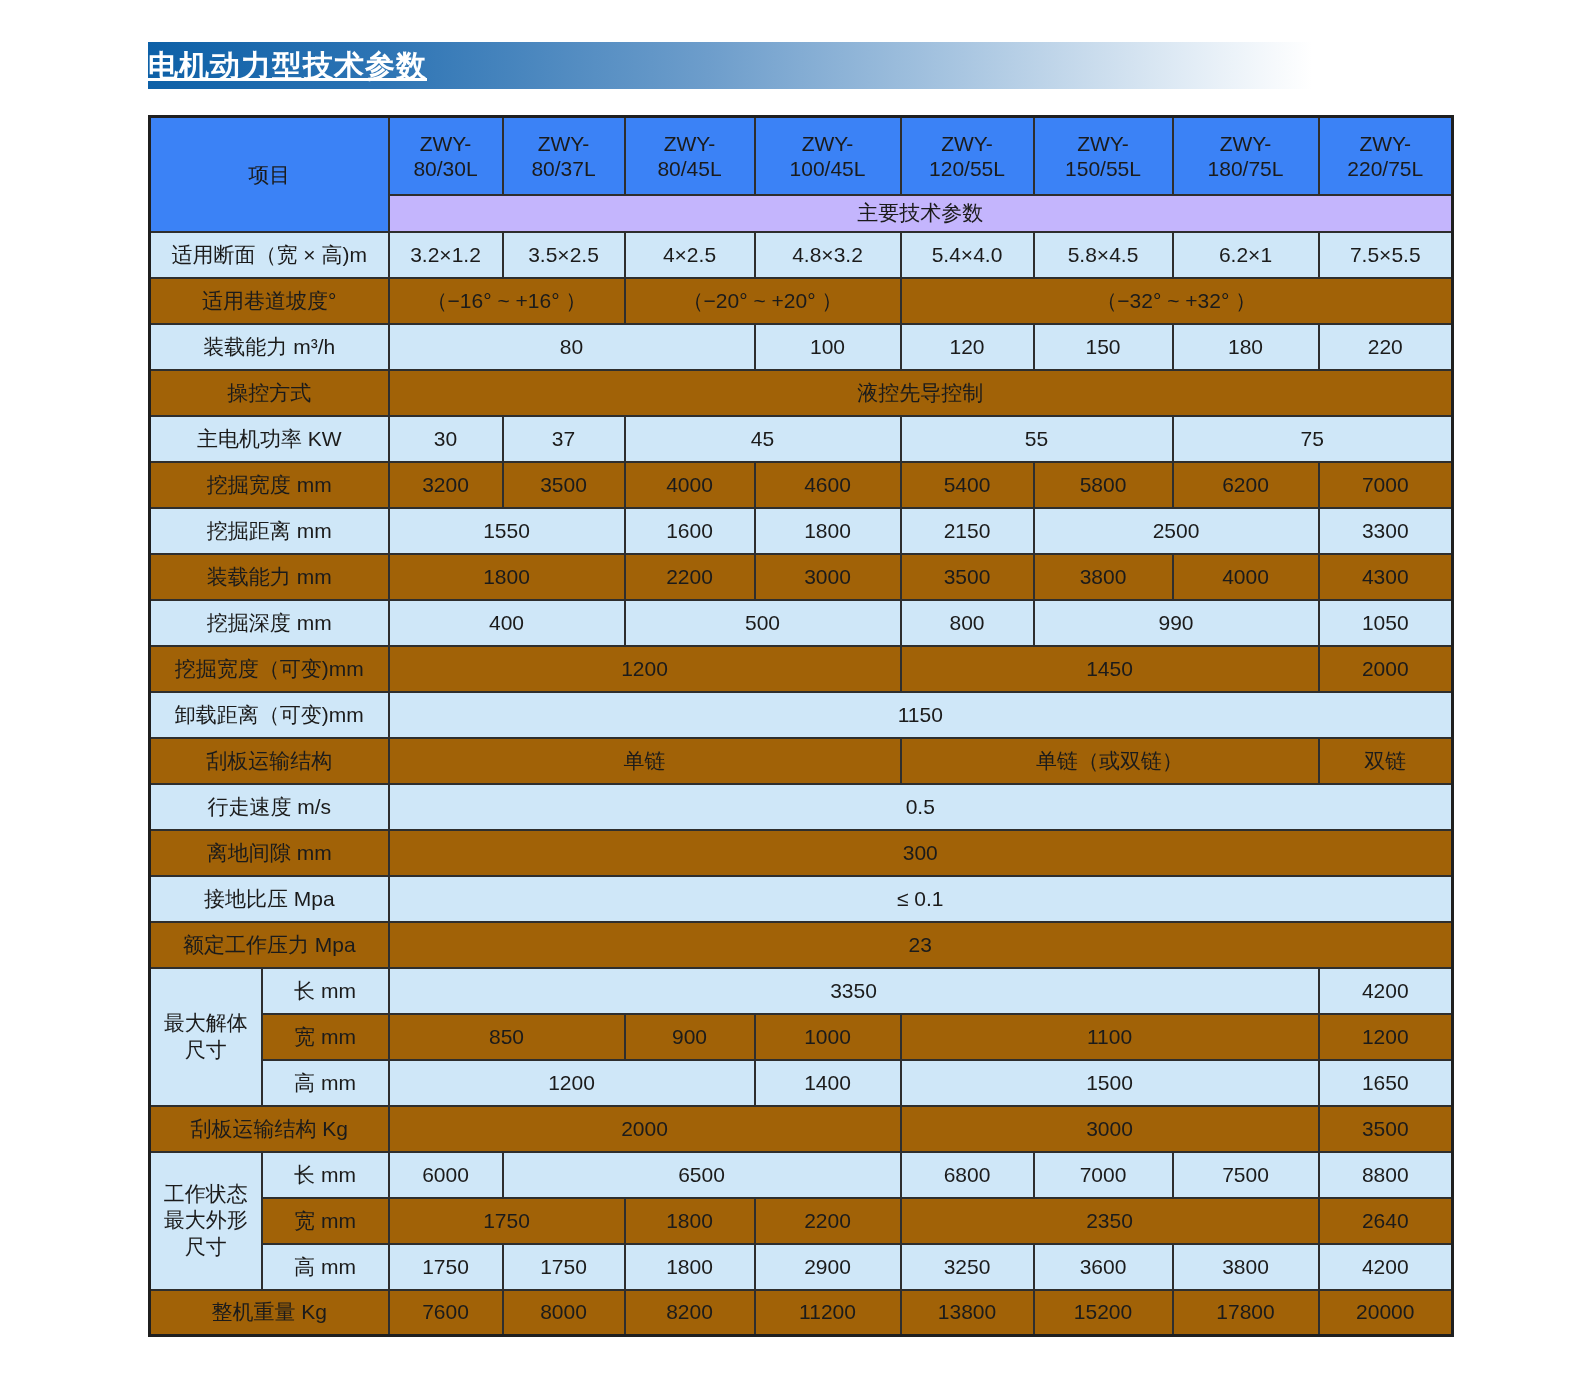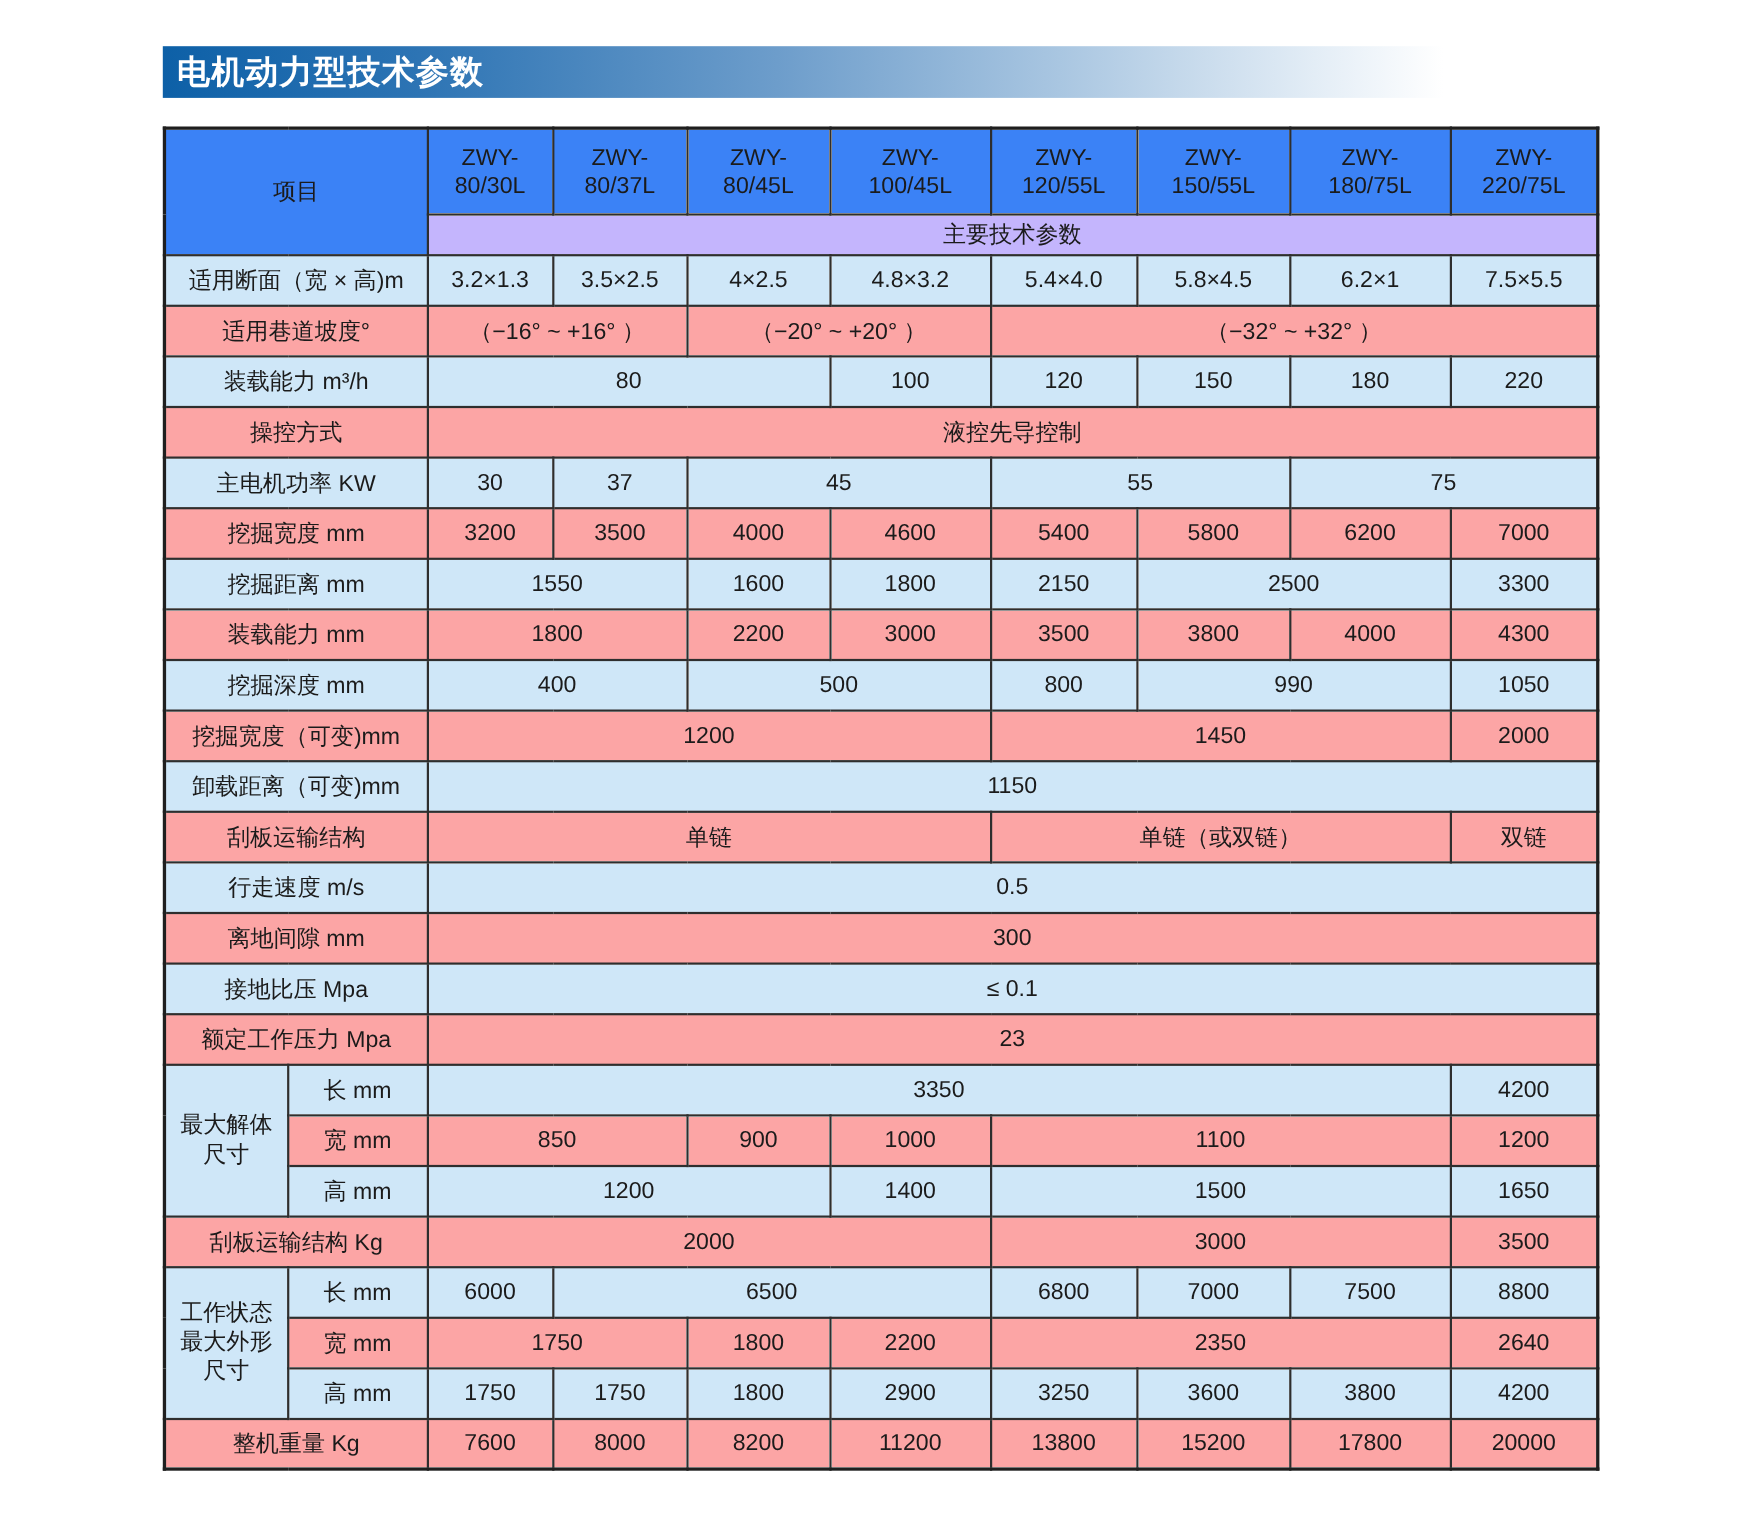--- a/index.html
+++ b/index.html
@@ -12,39 +12,39 @@
     overflow:hidden;
   }
   .title-bar{
     position:absolute;left:148px;top:42px;
     width:1164px;height:47px;
     background:linear-gradient(90deg,#0d60a7 0%,#2d74b4 20%,#6d9dcb 48%,#a9c6e1 70%,#e3edf6 90%,#ffffff 100%);
     display:flex;align-items:center;
   }
   .title-bar .title-text{
     color:#ffffff;font-size:30px;font-weight:bold;
-    padding-left:13px;letter-spacing:1px;line-height:1;
+    letter-spacing:1px;line-height:1;text-decoration:underline;
   }
   table.spec{
     position:absolute;left:148px;top:115px;
     width:1303px;
     border-collapse:collapse;table-layout:fixed;
     border:3px solid #1f1f1f;
   }
   table.spec td, table.spec th{
     border:2px solid #2e2e2e;
     text-align:center;vertical-align:middle;
     font-size:21px;font-weight:normal;
     padding:0 2px;overflow:hidden;
   }
   tr.hdr{height:78px;}
   tr.subhdr{height:37px;}
   tr.r{height:46px;}
   tr.blue td{background:#cfe7f8;}
-  tr.pale td{background:#fca5a5;}
+  tr.pale td{background:#a16207;}
   th.model, th.item{background:#3b82f6;white-space:pre-line;line-height:1.2;}
   td.subhead{background:#c4b5fd;}
   td.label{white-space:nowrap;}
   td.group{white-space:pre-line;line-height:1.25;background:#cfe7f8;}
 </style>
 </head>
 <body>
 
 <div class="title-bar">
   <span class="title-text">电机动力型技术参数</span>
@@ -83,21 +83,21 @@
 180/75L</th>
     <th class="model">ZWY-
 220/75L</th>
   </tr>
   <tr class="subhdr">
     <td class="subhead" colspan="8">主要技术参数</td>
   </tr>
 
   <tr class="r blue">
     <td class="label" colspan="2">适用断面（宽 × 高)m</td>
-    <td>3.2×1.3</td>
+    <td>3.2×1.2</td>
     <td>3.5×2.5</td>
     <td>4×2.5</td>
     <td>4.8×3.2</td>
     <td>5.4×4.0</td>
     <td>5.8×4.5</td>
     <td>6.2×1</td>
     <td>7.5×5.5</td>
   </tr>
 
   <tr class="r pale">

